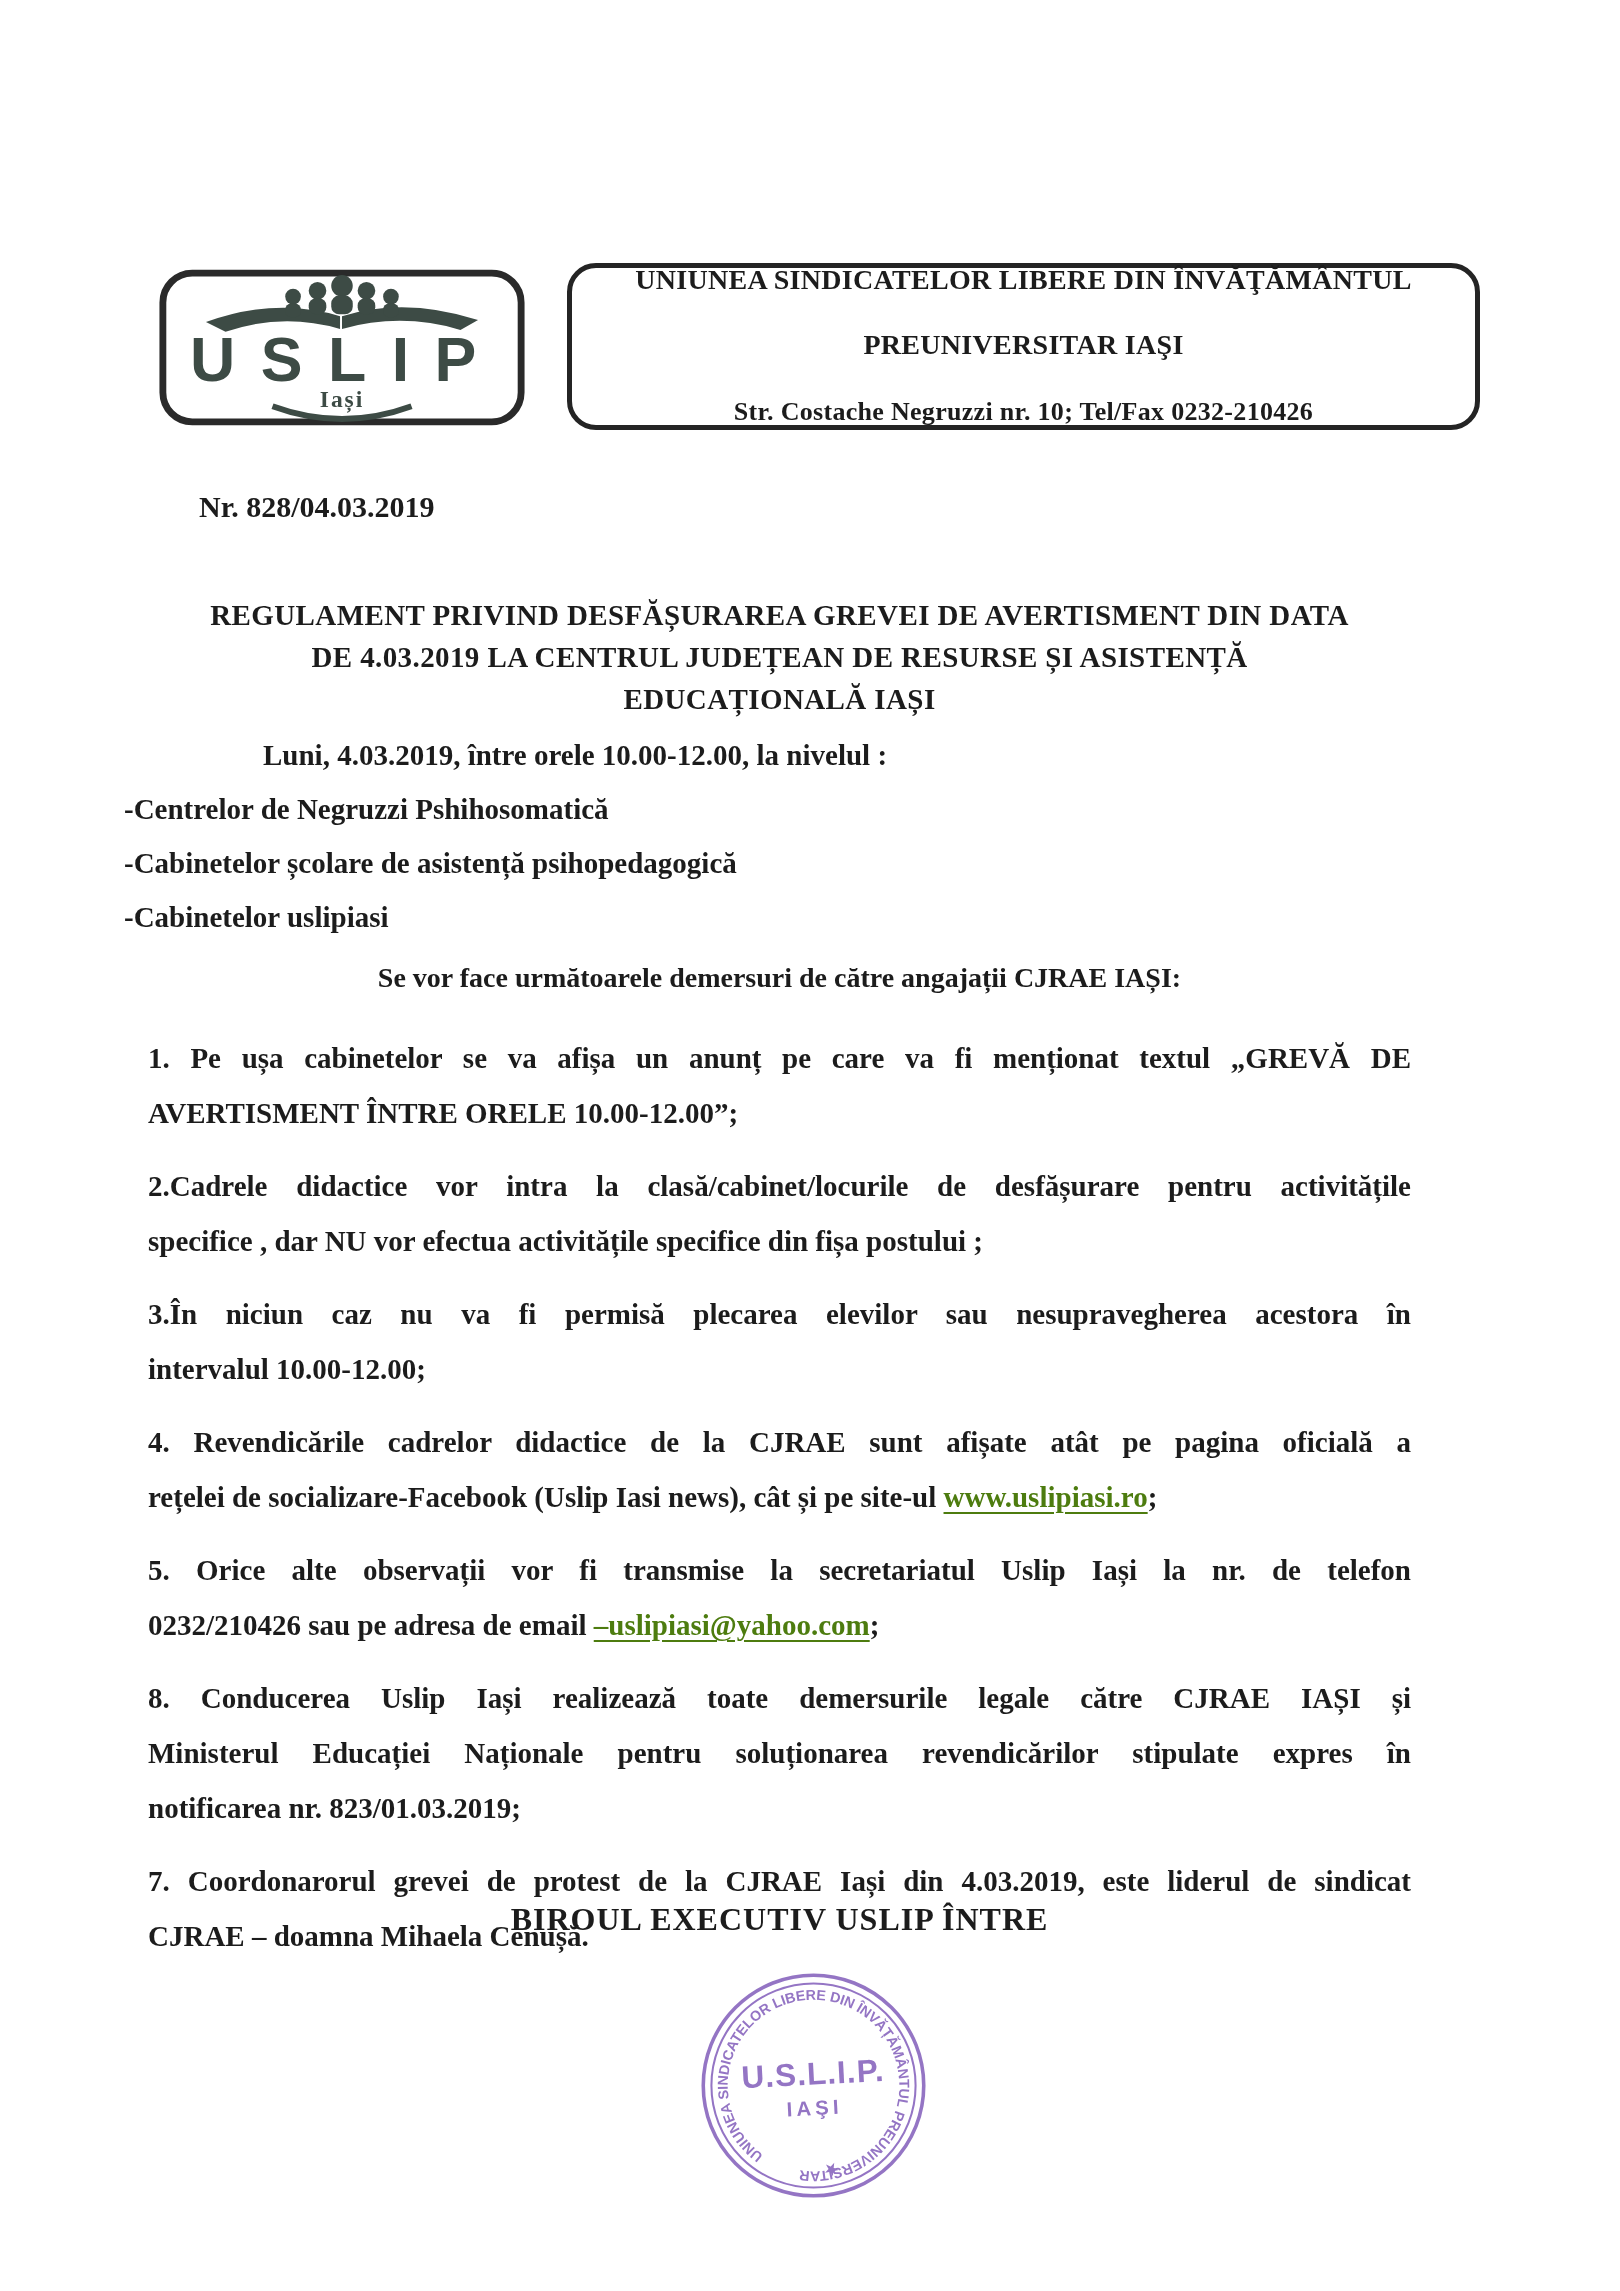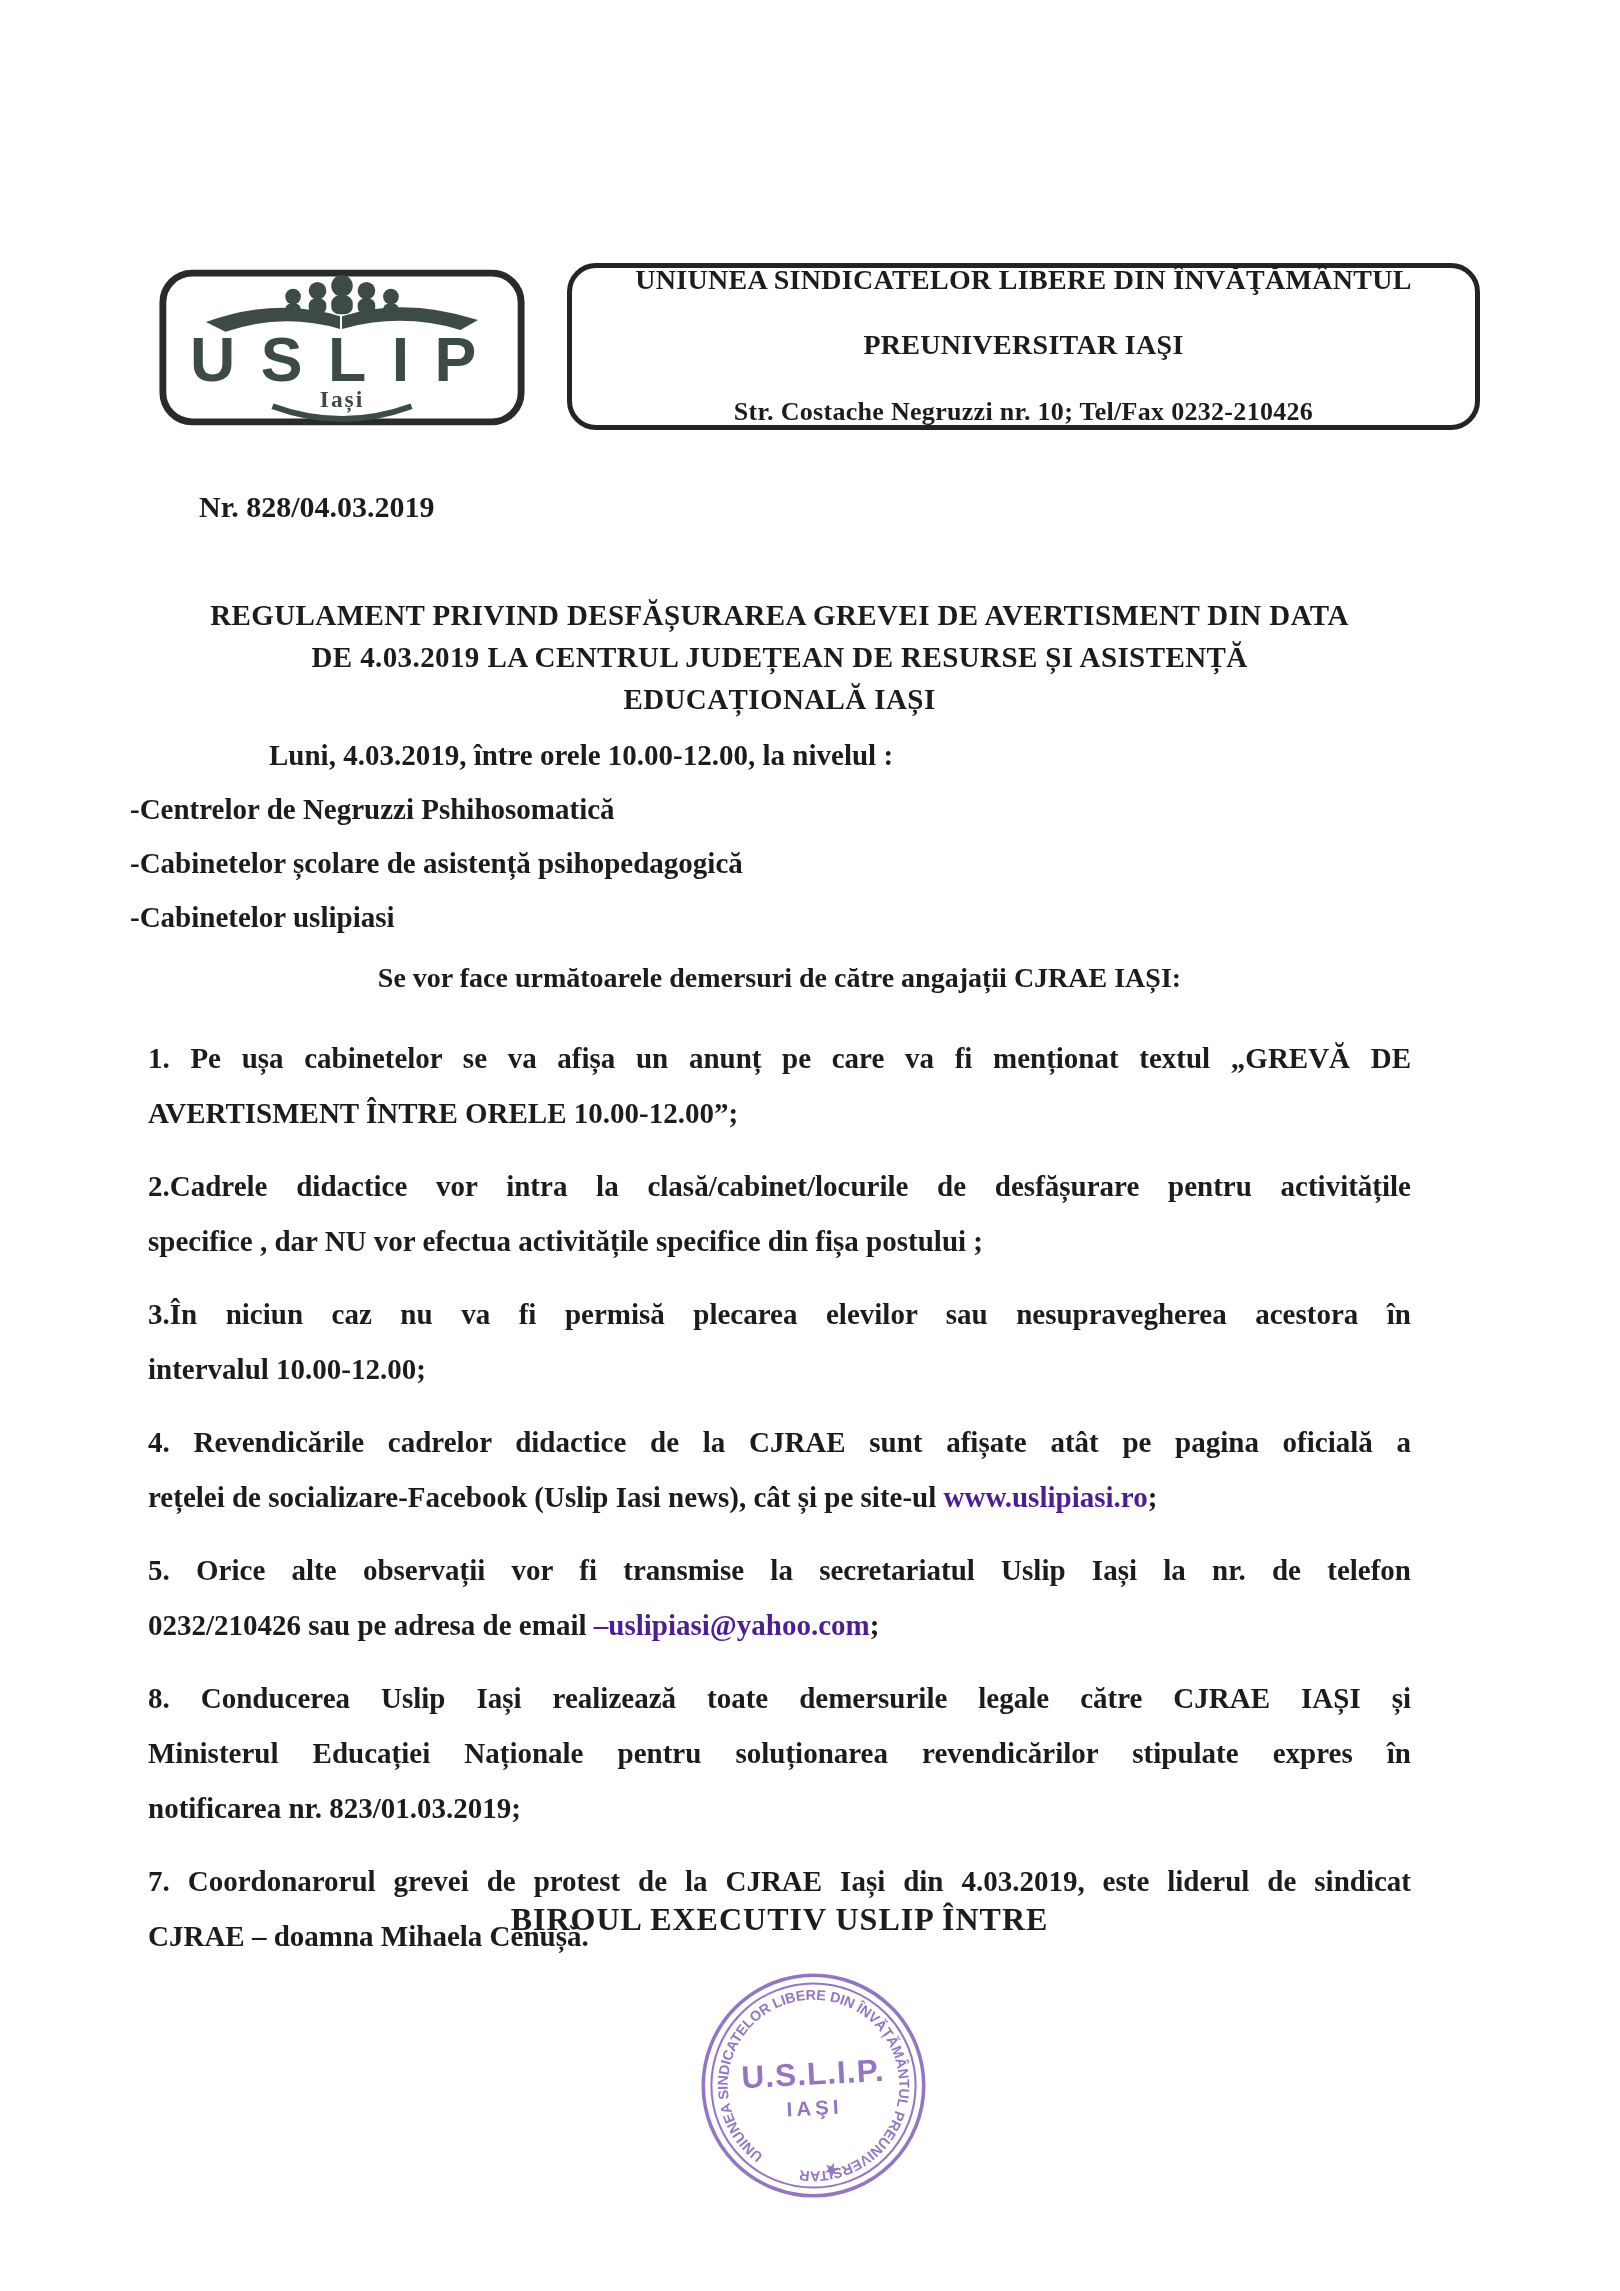--- a/index.html
+++ b/index.html
@@ -29,36 +29,36 @@
   
   .doc-number { position:absolute; left:199px; top:490px; font-size:30px; }
 
   
   .doc-title {
     position:absolute; left:130px; top:594px; width:1299px;
     text-align:center; font-size:29px; line-height:42px; letter-spacing:0.4px;
   }
 
   
-  .intro { position:absolute; left:130px; top:728px; width:1299px; font-size:29px; }
+  .intro { position:absolute; left:124px; top:728px; width:1299px; font-size:29px; }
   .intro-line { height:54px; line-height:54px; }
   .intro-line.indented { padding-left:139px; }
 
   
   .section-heading {
     position:absolute; left:130px; top:953px; width:1299px;
     text-align:center; font-size:28px; line-height:49px;
   }
 
   
   .paragraphs { position:absolute; left:130px; top:1013px; width:1299px; font-size:29px; }
   .para { margin:18px; }
   .line { height:55px; line-height:55px; overflow:hidden; }
   .line.just { text-align:justify; text-align-last:justify; }
-  .doc-link { color:#4c1d95; text-decoration-thickness:2px; text-underline-offset:4.9px; cursor:pointer; }
+  .doc-link { color:#4d7c0f; text-decoration:underline; text-decoration-thickness:2px; text-underline-offset:4.9px; cursor:pointer; }
 
   
   .closing {
     position:absolute; left:130px; top:1901px; width:1299px;
     text-align:center; font-size:32px; letter-spacing:1px;
   }
 
   
   .stamp { position:absolute; left:691px; top:1963px; width:245px; height:245px; opacity:0.82; }
 </style>

